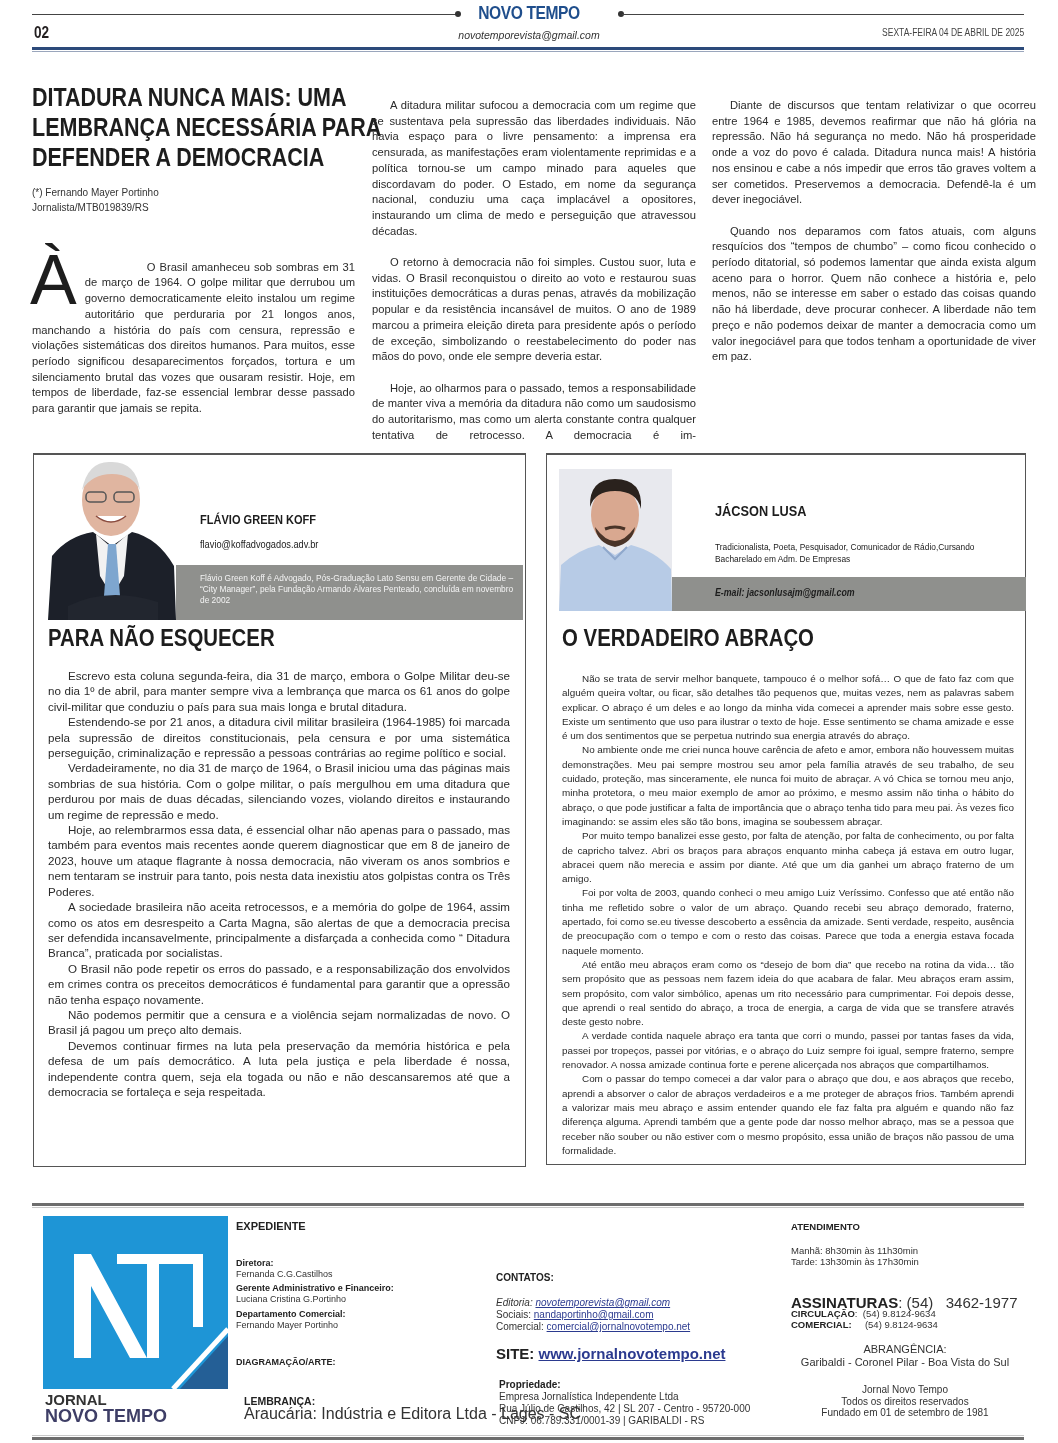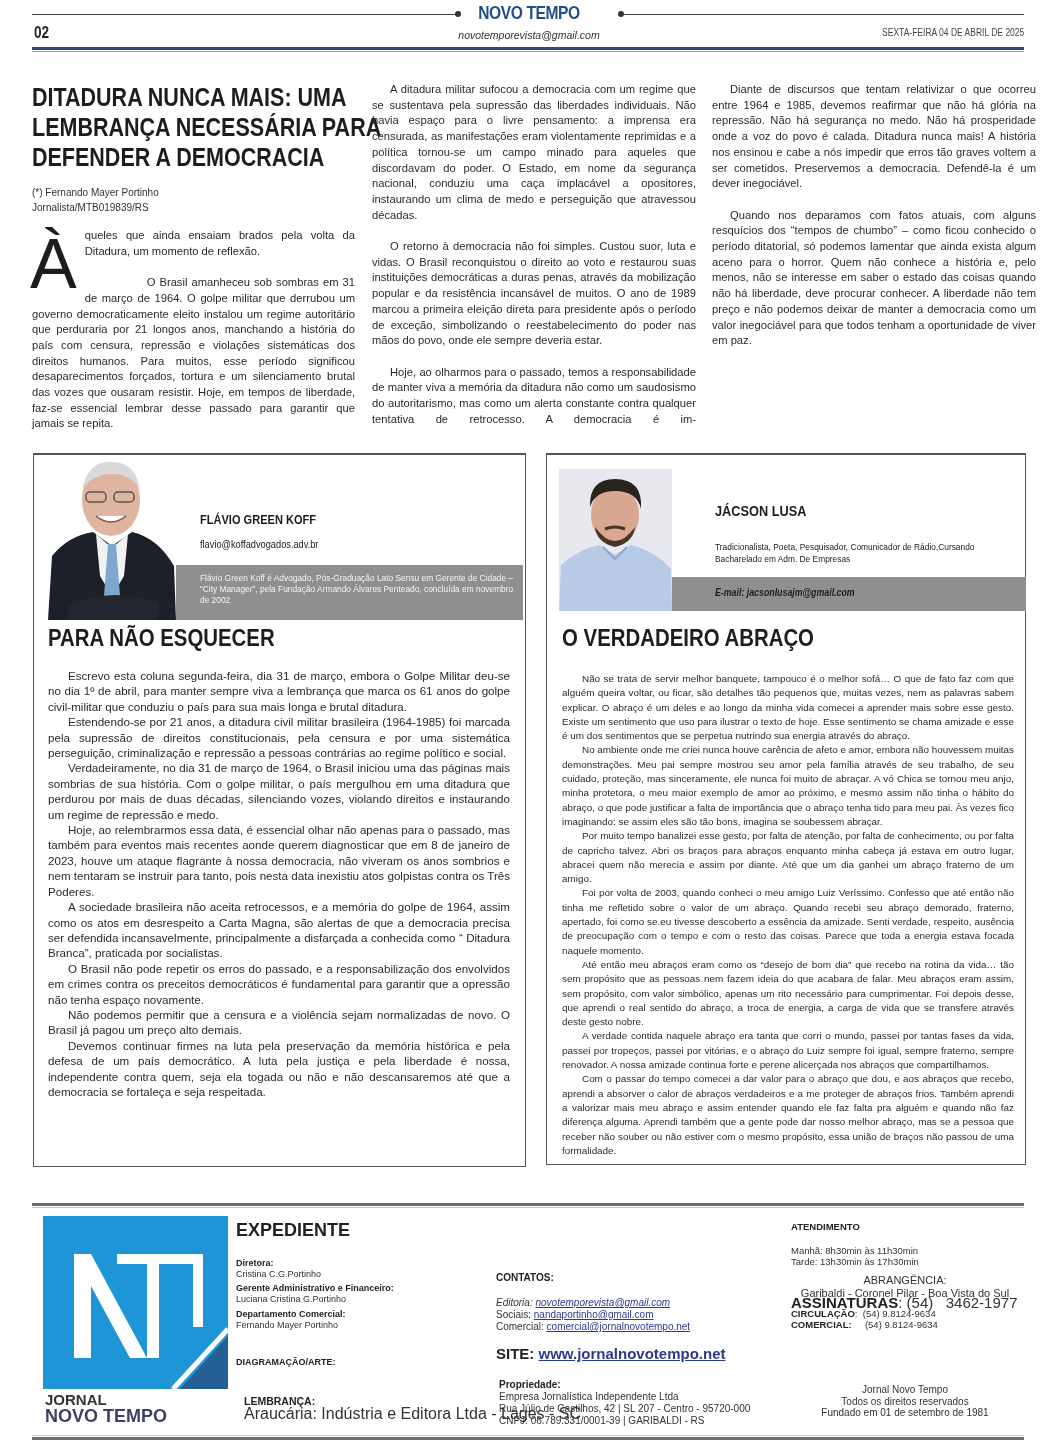--- a/index.html
+++ b/index.html
@@ -11,21 +11,21 @@
     .hdr-title { position: absolute; top: 2px; left: 0; width: 1058px; text-align: center; font-family: "Liberation Sans", sans-serif; font-weight: bold; font-size: 19px; color: #1f4e8c; letter-spacing: -0.5px; transform: scaleX(0.82); }
     .hdr-email { position: absolute; top: 29px; left: 0; width: 1058px; text-align: center; font-style: italic; font-size: 10.5px; color: #333; }
     .hdr-page { position: absolute; top: 24px; left: 34px; font-weight: bold; font-size: 16px; transform: scaleX(0.85); transform-origin: left; }
     .hdr-date { position: absolute; top: 27px; right: 34px; font-size: 10px; color: #444; transform: scaleX(0.85); transform-origin: right; }
     .hdr-rule1 { position: absolute; top: 47px; left: 32px; width: 992px; height: 3px; background: #2c4a7a; }
     .hdr-rule2 { position: absolute; top: 51px; left: 32px; width: 992px; height: 1px; background: #9aa6bc; }
 
     
     .main-title { position: absolute; top: 82px; left: 32px; width: 320px; font-weight: bold; font-size: 25px; line-height: 30px; color: #1d1d1d; transform: scaleX(0.86); transform-origin: left; white-space: nowrap; }
     .byline { position: absolute; top: 185px; left: 32px; font-size: 10px; line-height: 15px; color: #333; }
-    .col { position: absolute; font-size: 11.2px; line-height: 15.7px; text-align: justify; color: #2a2a2a; }
+    .col { position: absolute; font-size: 11.2px; line-height: 15.7px; text-align: justify; color: #2a2a2a; margin-top: 16px; }
     .col p { text-indent: 18px; margin-bottom: 15.7px; }
     .col p.noind { text-indent: 0; }
     .dropcap { float: left; font-size: 70px; line-height: 56px; margin: 8px 8px 0 -2px; font-weight: normal; color: #1d1d1d; }
     .col1 { top: 228px; left: 32px; width: 323px; }
     .col2 { top: 82px; left: 372px; width: 324px; }
     .col3 { top: 82px; left: 712px; width: 324px; }
 
     
     .box { position: absolute; border: 1px solid #555; border-top-width: 2px; }
     .box1 { top: 453px; left: 33px; width: 493px; height: 714px; }
@@ -41,21 +41,21 @@
     .op2 { top: 672px; left: 562px; width: 452px; font-size: 9.9px; line-height: 14.3px; }
 
     
     .ft-rule1 { position: absolute; top: 1203px; left: 32px; width: 992px; height: 3px; background: #6d6d6d; }
     .ft-rule2 { position: absolute; top: 1207px; left: 32px; width: 992px; height: 1px; background: #c8c8c8; }
     .ft-rule3 { position: absolute; top: 1435px; left: 32px; width: 992px; height: 1px; background: #c8c8c8; }
     .ft-rule4 { position: absolute; top: 1437px; left: 32px; width: 992px; height: 3px; background: #6d6d6d; }
     .logo { position: absolute; top: 1216px; left: 43px; width: 185px; height: 173px; background: #1e95d6; overflow: hidden; }
     .logo-lbl1 { position: absolute; top: 1391px; left: 45px; font-weight: bold; font-size: 15px; color: #333; }
     .logo-lbl2 { position: absolute; top: 1406px; left: 45px; font-weight: bold; font-size: 18px; color: #3e3e66; }
-    .exp-title { position: absolute; top: 1220px; left: 236px; font-weight: bold; font-size: 18px; color: #222; }
+    .exp-title { position: absolute; top: 1220px; left: 236px; font-weight: bold; font-size: 11px; color: #222; }
     .exp-lbl { position: absolute; left: 236px; font-weight: bold; font-size: 9px; color: #222; }
     .exp-val { position: absolute; left: 236px; font-size: 9px; color: #333; }
     .ft-txt { position: absolute; font-size: 10px; line-height: 11.5px; color: #333; }
     .ft-bold { font-weight: bold; color: #222; }
     a.lnk { color: #2b3a8f; text-decoration: underline; }
     .center { text-align: center; }
   </style>
 </head>
 <body>
 
@@ -76,21 +76,21 @@
   <h1 class="main-title">
     <div>DITADURA NUNCA MAIS: UMA</div>
     <div>LEMBRANÇA NECESSÁRIA PARA</div>
     <div>DEFENDER A DEMOCRACIA</div>
   </h1>
   <div class="byline">
     <div>(*) Fernando Mayer Portinho</div>
     <div>Jornalista/MTB019839/RS</div>
   </div>
   <div class="col col1">
-    <p class="noind"><span class="dropcap">À</span><span>queles que ainda ensaiam brados pela volta da Ditadura, um momento de reflexão.</span></p>
+    <p class="noind"><span class="dropcap">À</span></p>
     <p style="text-indent:62px;">O Brasil amanheceu sob sombras em 31 de março de 1964. O golpe militar que derrubou um governo democraticamente eleito instalou um regime autoritário que perduraria por 21 longos anos, manchando a história do país com censura, repressão e violações sistemáticas dos direitos humanos. Para muitos, esse período significou desaparecimentos forçados, tortura e um silenciamento brutal das vozes que ousaram resistir. Hoje, em tempos de liberdade, faz-se essencial lembrar desse passado para garantir que jamais se repita.</p>
   </div>
   <div class="col col2">
     <p>A ditadura militar sufocou a democracia com um regime que se sustentava pela supressão das liberdades individuais. Não havia espaço para o livre pensamento: a imprensa era censurada, as manifestações eram violentamente reprimidas e a política tornou-se um campo minado para aqueles que discordavam do poder. O Estado, em nome da segurança nacional, conduziu uma caça implacável a opositores, instaurando um clima de medo e perseguição que atravessou décadas.</p>
     <p>O retorno à democracia não foi simples. Custou suor, luta e vidas. O Brasil reconquistou o direito ao voto e restaurou suas instituições democráticas a duras penas, através da mobilização popular e da resistência incansável de muitos. O ano de 1989 marcou a primeira eleição direta para presidente após o período de exceção, simbolizando o reestabelecimento do poder nas mãos do povo, onde ele sempre deveria estar.</p>
     <p style="text-align-last:justify;">Hoje, ao olharmos para o passado, temos a responsabilidade de manter viva a memória da ditadura não como um saudosismo do autoritarismo, mas como um alerta constante contra qualquer tentativa de retrocesso. A democracia é im-</p>
   </div>
   <div class="col col3">
     <p>Diante de discursos que tentam relativizar o que ocorreu entre 1964 e 1985, devemos reafirmar que não há glória na repressão. Não há segurança no medo. Não há prosperidade onde a voz do povo é calada. Ditadura nunca mais! A história nos ensinou e cabe a nós impedir que erros tão graves voltem a ser cometidos. Preservemos a democracia. Defendê-la é um dever inegociável.</p>
     <p>Quando nos deparamos com fatos atuais, com alguns resquícios dos “tempos de chumbo” – como ficou conhecido o período ditatorial, só podemos lamentar que ainda exista algum aceno para o horror. Quem não conhece a história e, pelo menos, não se interesse em saber o estado das coisas quando não há liberdade, deve procurar conhecer. A liberdade não tem preço e não podemos deixar de manter a democracia como um valor inegociável para que todos tenham a oportunidade de viver em paz.</p>
@@ -165,21 +165,21 @@
     <polygon points="74,38 160,38 160,111 150,111 150,48 74,48" fill="#ffffff"></polygon>
     <polygon points="185,120 185,173 137,173" fill="#245f96"></polygon>
     <line x1="130" y1="173" x2="185" y2="113" stroke="#ffffff" stroke-width="5"></line>
   </svg>
 </div>
 <div class="logo-lbl1">JORNAL</div>
 <div class="logo-lbl2">NOVO TEMPO</div>
 
 <div class="exp-title">EXPEDIENTE</div>
 <div class="exp-lbl" style="top:1258px;">Diretora:</div>
-<div class="exp-val" style="top:1269px;">Cristina C.G.Portinho</div>
+<div class="exp-val" style="top:1269px;">Fernanda C.G.Castilhos</div>
 <div class="exp-lbl" style="top:1283px;">Gerente Administrativo e Financeiro:</div>
 <div class="exp-val" style="top:1294px;">Luciana Cristina G.Portinho</div>
 <div class="exp-lbl" style="top:1309px;">Departamento Comercial:</div>
 <div class="exp-val" style="top:1320px;">Fernando Mayer Portinho</div>
 <div class="exp-lbl" style="top:1357px;">DIAGRAMAÇÃO/ARTE:</div>
 <div class="ft-txt ft-bold" style="top:1396px;left:244px;font-size:10.5px;">LEMBRANÇA:</div>
 <div class="ft-txt" style="top:1408px;left:244px;font-size:16px;">Araucária: Indústria e Editora Ltda - Lages - SC</div>
 
 <div class="ft-txt ft-bold" style="top:1272px;left:496px;">CONTATOS:</div>
 <div class="ft-txt" style="top:1297px;left:496px;font-style:italic;"><span>Editoria:</span> <a class="lnk">novotemporevista@gmail.com</a></div>
@@ -192,21 +192,21 @@
 <div class="ft-txt" style="top:1403px;left:499px;">Rua Júlio de Castilhos, 42 | SL 207 - Centro - 95720-000</div>
 <div class="ft-txt" style="top:1415px;left:499px;">CNPJ: 06.789.331/0001-39 | GARIBALDI - RS</div>
 
 <div class="ft-txt ft-bold" style="top:1221px;left:791px;font-size:9.5px;">ATENDIMENTO</div>
 <div class="ft-txt" style="top:1245px;left:791px;font-size:9.5px;">Manhã: 8h30min às 11h30min</div>
 <div class="ft-txt" style="top:1256px;left:791px;font-size:9.5px;">Tarde: 13h30min às 17h30min</div>
 <div class="ft-txt" style="top:1297px;left:791px;font-size:15px;white-space:pre;"><span class="ft-bold">ASSINATURAS</span><span>: (54)   3462-1977</span></div>
 <div class="ft-txt" style="top:1308px;left:791px;font-size:9.5px;white-space:pre;"><span class="ft-bold">CIRCULAÇÃO</span><span>:  (54) 9.8124-9634</span></div>
 <div class="ft-txt" style="top:1319px;left:791px;font-size:9.5px;white-space:pre;"><span class="ft-bold">COMERCIAL:</span><span>     (54) 9.8124-9634</span></div>
 
-<div class="ft-txt center" style="top:1274px;left:780px;width:250px;font-size:11px;line-height:13px;">
+<div class="ft-txt center" style="top:1343px;left:780px;width:250px;font-size:11px;line-height:13px;">
   <div>ABRANGÊNCIA:</div>
   <div>Garibaldi - Coronel Pilar - Boa Vista do Sul</div>
 </div>
 <div class="ft-txt center" style="top:1384px;left:780px;width:250px;font-size:10px;line-height:11.5px;">
   <div>Jornal Novo Tempo</div>
   <div>Todos os direitos reservados</div>
   <div>Fundado em 01 de setembro de 1981</div>
 </div>
 
 <div class="ft-rule3"></div>

